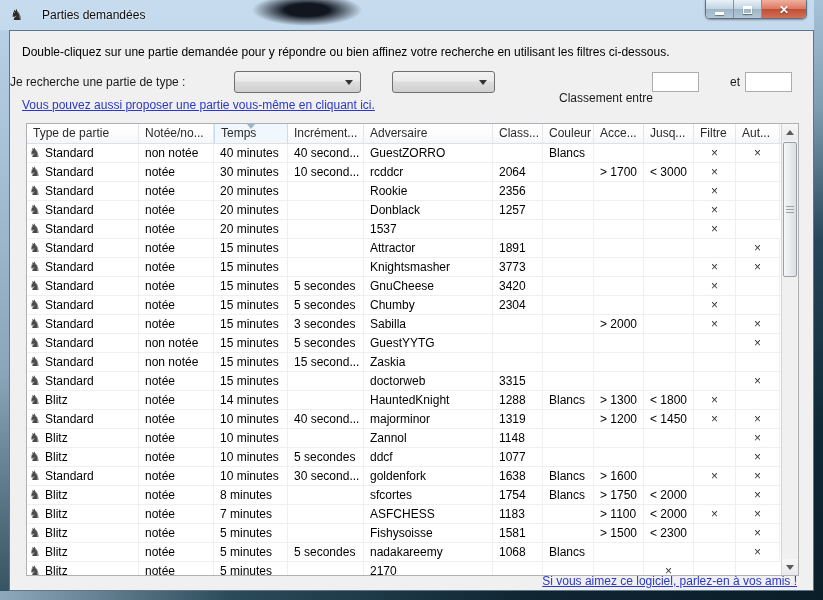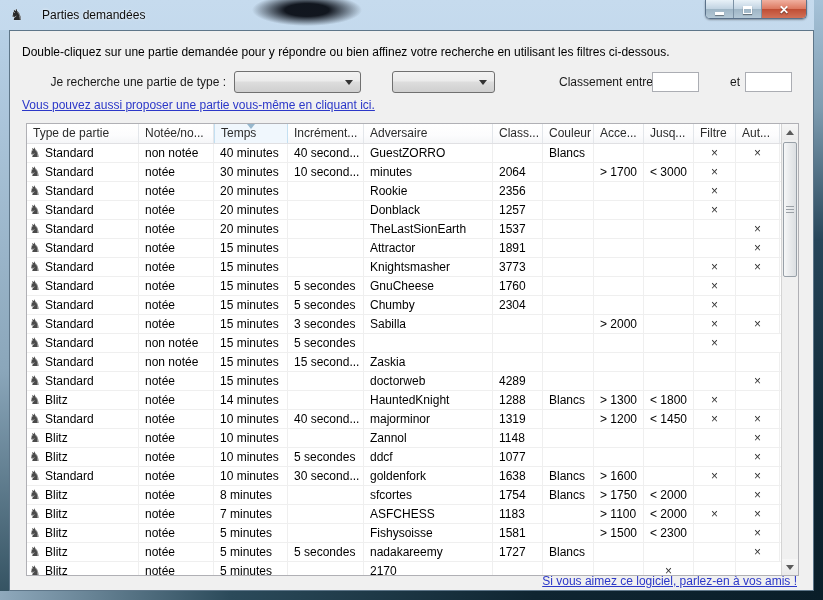--- a/index.html
+++ b/index.html
@@ -36,28 +36,28 @@
     background:linear-gradient(to bottom,#f0b0a0 0%,#dd7a62 45%,#c04f36 50%,#d3755c 100%); }
   .glyph-min { width:9px; height:3px; background:#fff; margin-top:7px; box-shadow:0 1px 1px rgba(0,0,0,.4); }
   .glyph-max { width:9px; height:8px; border:1px solid #fff; border-top-width:3px; box-shadow:0 1px 1px rgba(0,0,0,.4); }
   .glyph-close { color:#fff; font-size:12px; font-weight:bold; text-shadow:0 1px 1px rgba(0,0,0,.5); line-height:1; }
 
   
   .client { position:absolute; left:9px; right:9px; top:30px; bottom:9px;
     background:#f0f0f0; border:1px solid #5e7documento9; border:1px solid #5e7689; }
   .intro { position:absolute; left:12px; top:14px; color:#000; }
   .filter-row { position:absolute; left:0; top:40px; right:0; height:24px; }
-  .lbl-type { position:absolute; left:0; top:4px; width:216px; text-align:right; }
+  .lbl-type { position:absolute; left:0; top:4px; width:216px; text-align:left; }
   .combo { position:absolute; height:22px; border:1px solid #707070; border-radius:3px;
     background:linear-gradient(to bottom,#f2f2f2 0%,#ebebeb 45%,#dddddd 50%,#cfcfcf 100%); }
   .combo-1 { left:224px; top:0; width:127px; }
   .combo-2 { left:382px; top:0; width:103px; }
   .combo-arrow { position:absolute; right:7px; top:8px; width:0; height:0;
     border-left:4px solid transparent; border-right:4px solid transparent; border-top:5px solid #333; }
-  .lbl-classement { position:absolute; left:549px; top:4px; }
+  .lbl-classement { position:absolute; left:549px; top:20px; }
   .lbl-et { position:absolute; left:720px; top:4px; }
   .txtbox { position:absolute; top:1px; width:47px; height:20px; background:#fff;
     border:1px solid #abadb3; }
   .txt-min { left:642px; }
   .txt-max { left:735px; }
   .link { color:#2b37c8; text-decoration:underline; cursor:pointer;text-align:right; }
   .propose-link { position:absolute; left:12px; top:67px; }
   .footer-link { position:absolute; right:16px; bottom:2px; }
 
   
@@ -174,21 +174,21 @@
               <div class="cell c10 center">×</div>
             </div>
             <div class="trow">
               <div class="cell c0">
                 <span class="piece">♞</span>
                 <span>Standard</span>
               </div>
               <div class="cell c1">notée</div>
               <div class="cell c2">30 minutes</div>
               <div class="cell c3">10 second...</div>
-              <div class="cell c4">minutes</div>
+              <div class="cell c4">rcddcr</div>
               <div class="cell c5">2064</div>
               <div class="cell c6"></div>
               <div class="cell c7">&gt; 1700</div>
               <div class="cell c8">&lt; 3000</div>
               <div class="cell c9 center">×</div>
               <div class="cell c10 center"></div>
             </div>
             <div class="trow">
               <div class="cell c0">
                 <span class="piece">♞</span>
@@ -222,21 +222,20 @@
               <div class="cell c10 center"></div>
             </div>
             <div class="trow">
               <div class="cell c0">
                 <span class="piece">♞</span>
                 <span>Standard</span>
               </div>
               <div class="cell c1">notée</div>
               <div class="cell c2">20 minutes</div>
               <div class="cell c3"></div>
-              <div class="cell c4">TheLastSionEarth</div>
               <div class="cell c5">1537</div>
               <div class="cell c6"></div>
               <div class="cell c7"></div>
               <div class="cell c8"></div>
               <div class="cell c9 center"></div>
               <div class="cell c10 center">×</div>
             </div>
             <div class="trow">
               <div class="cell c0">
                 <span class="piece">♞</span>
@@ -271,21 +270,21 @@
             </div>
             <div class="trow">
               <div class="cell c0">
                 <span class="piece">♞</span>
                 <span>Standard</span>
               </div>
               <div class="cell c1">notée</div>
               <div class="cell c2">15 minutes</div>
               <div class="cell c3">5 secondes</div>
               <div class="cell c4">GnuCheese</div>
-              <div class="cell c5">1760</div>
+              <div class="cell c5">3420</div>
               <div class="cell c6"></div>
               <div class="cell c7"></div>
               <div class="cell c8"></div>
               <div class="cell c9 center">×</div>
               <div class="cell c10 center"></div>
             </div>
             <div class="trow">
               <div class="cell c0">
                 <span class="piece">♞</span>
                 <span>Standard</span>
@@ -318,20 +317,21 @@
               <div class="cell c10 center">×</div>
             </div>
             <div class="trow">
               <div class="cell c0">
                 <span class="piece">♞</span>
                 <span>Standard</span>
               </div>
               <div class="cell c1">non notée</div>
               <div class="cell c2">15 minutes</div>
               <div class="cell c3">5 secondes</div>
+              <div class="cell c4">GuestYYTG</div>
               <div class="cell c5"></div>
               <div class="cell c6"></div>
               <div class="cell c7"></div>
               <div class="cell c8"></div>
               <div class="cell c9 center"></div>
               <div class="cell c10 center">×</div>
             </div>
             <div class="trow">
               <div class="cell c0">
                 <span class="piece">♞</span>
@@ -350,21 +350,21 @@
             </div>
             <div class="trow">
               <div class="cell c0">
                 <span class="piece">♞</span>
                 <span>Standard</span>
               </div>
               <div class="cell c1">notée</div>
               <div class="cell c2">15 minutes</div>
               <div class="cell c3"></div>
               <div class="cell c4">doctorweb</div>
-              <div class="cell c5">4289</div>
+              <div class="cell c5">3315</div>
               <div class="cell c6"></div>
               <div class="cell c7"></div>
               <div class="cell c8"></div>
               <div class="cell c9 center"></div>
               <div class="cell c10 center">×</div>
             </div>
             <div class="trow">
               <div class="cell c0">
                 <span class="piece">♞</span>
                 <span>Blitz</span>
@@ -494,21 +494,21 @@
             </div>
             <div class="trow">
               <div class="cell c0">
                 <span class="piece">♞</span>
                 <span>Blitz</span>
               </div>
               <div class="cell c1">notée</div>
               <div class="cell c2">5 minutes</div>
               <div class="cell c3">5 secondes</div>
               <div class="cell c4">nadakareemy</div>
-              <div class="cell c5">1727</div>
+              <div class="cell c5">1068</div>
               <div class="cell c6">Blancs</div>
               <div class="cell c7"></div>
               <div class="cell c8"></div>
               <div class="cell c9 center"></div>
               <div class="cell c10 center">×</div>
             </div>
             <div class="trow">
               <div class="cell c0">
                 <span class="piece">♞</span>
                 <span>Blitz</span>

